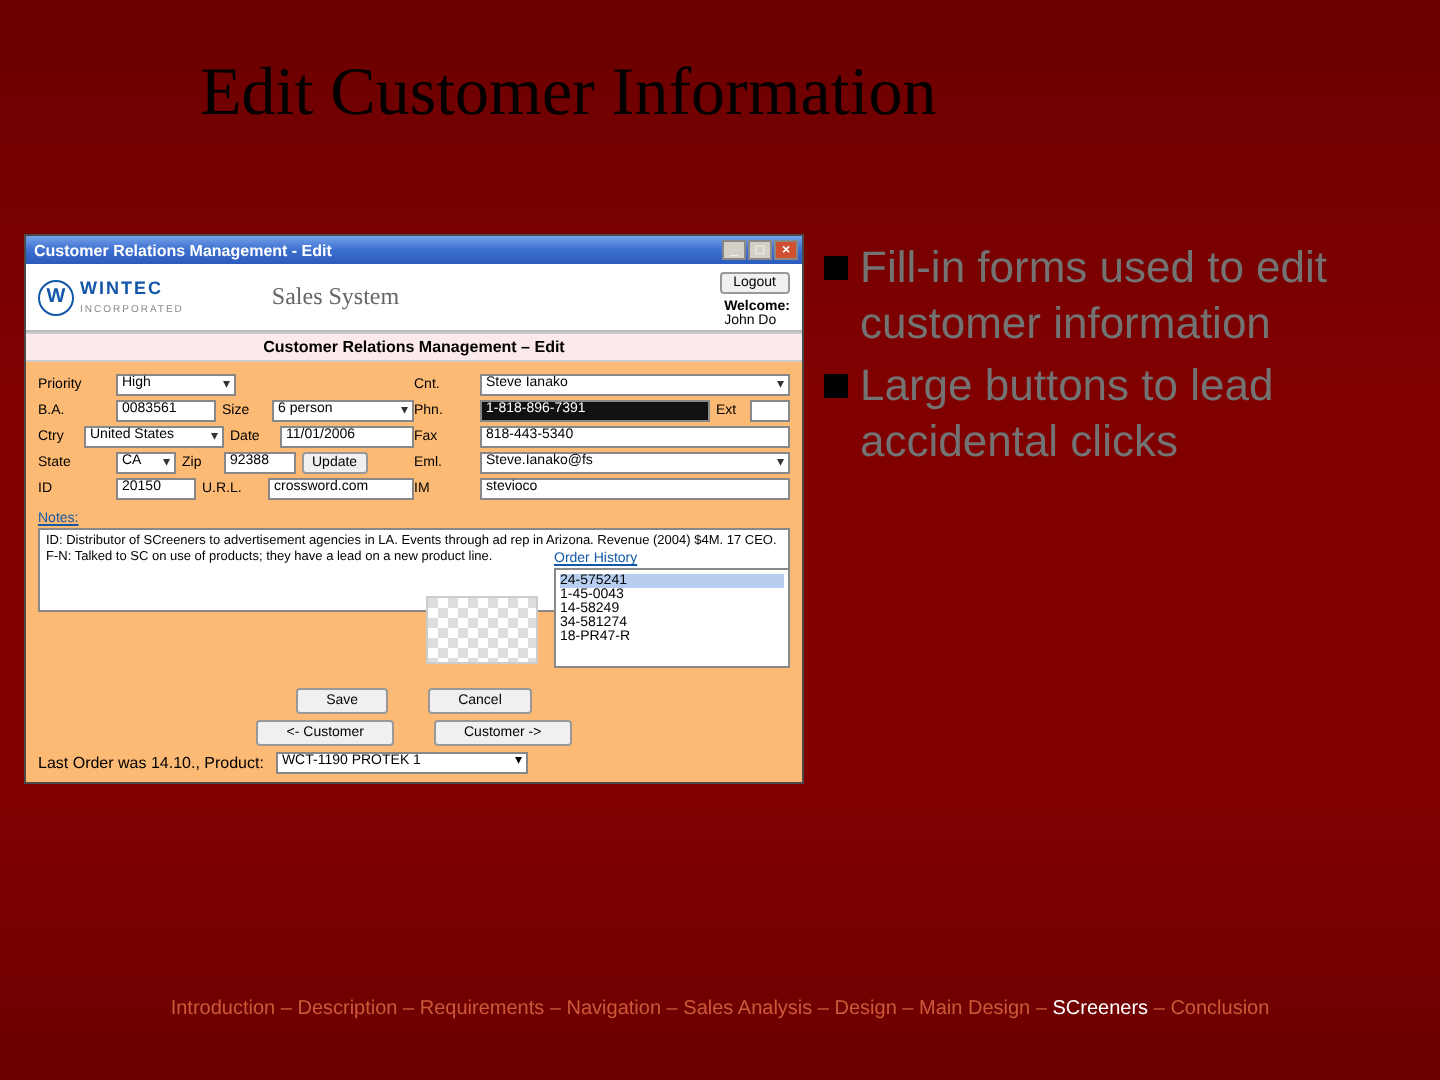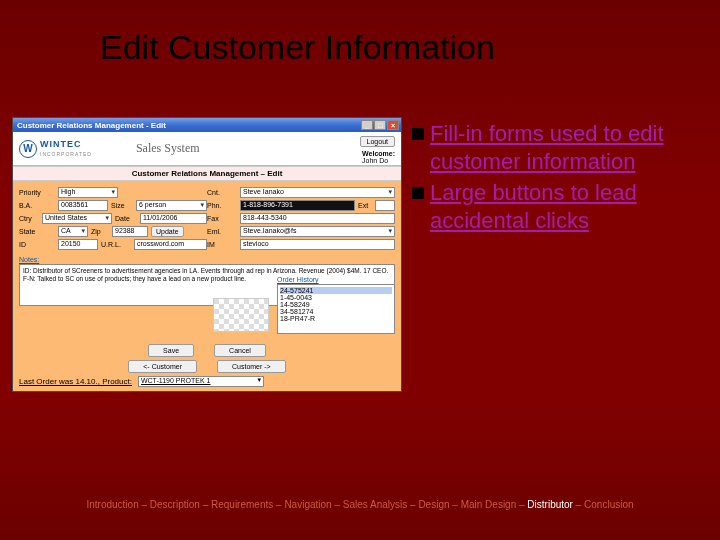--- a/index.html
+++ b/index.html
@@ -9,21 +9,21 @@
     background: linear-gradient(180deg,#6b0000 0%,#800000 35%,#800000 75%,#6b0000 100%);
     font-family: Tahoma, Verdana, sans-serif;
     overflow: hidden;
     position: relative;
   }
   .title {
     position: absolute;
     left: 100px; top: 28px;
     font-size: 34px;
     color: #000;
-    font-family: Liberation Sans, sans-serif;
+    font-family: Liberation Serif, serif;
   }
   .app {
     position: absolute;
     left: 12px; top: 117px;
     width: 390px; height: 275px;
     background: #fdba74;
     border: 1px solid #4a4a4a;
     font-size: 8px;
     color: #000;
   }
@@ -112,31 +112,30 @@
     position:absolute; left:200px; top:180px; width:56px; height:34px;
     background:
       repeating-conic-gradient(#fff 0 25%, #ddd 0 50%) 0 0/10px 10px;
     border:1px solid #ccc;
   }
   .bottom {
     position:absolute; left:0; right:0; bottom:4px; padding:0 6px;
   }
   .btnrow { display:flex; justify-content:center; gap:20px; margin:3px 0; }
   .btnrow .btn { padding:2px 14px; }
-  .footer-line { display:flex; align-items:center; gap:6px;text-decoration:underline; }
+  .footer-line { display:flex; align-items:center; gap:6px; }
   .prodfield { background:#fff; border:1px solid #888; height:11px; width:126px; padding:0 2px; font-size:7px; position:relative; }
   .prodfield::after { content:"▾"; position:absolute; right:2px; top:-1px; font-size:7px; }
 
   .bullets {
     position: absolute;
     left: 412px; top: 120px; right: 28px;
-    color: #a21caf;
+    color: #737373;
     font-size: 22px;
     line-height: 1.25;
-    text-decoration: underline;
   }
   .bullets .item { margin-bottom: 4px; display:flex; }
   .bullets .marker {
     width:12px; height:12px; background:#000; flex:0 0 12px;
     margin-right:6px; margin-top:8px;
   }
   .breadcrumb {
     position:absolute; left:0; right:0; bottom:30px;
     text-align:center; font-size:10px; color:#cc5a3a;
   }
@@ -268,14 +267,14 @@
       <span class="marker"></span>
       <span>Fill-in forms used to edit customer information</span>
     </div>
   <div class="item">
       <span class="marker"></span>
       <span>Large buttons to lead accidental clicks</span>
     </div>
 </div>
 
 <div class="breadcrumb">
-  <span>Introduction</span><span> – </span><span>Description</span><span> – </span><span>Requirements</span><span> – </span><span>Navigation</span><span> – </span><span>Sales Analysis</span><span> – </span><span>Design</span><span> – </span><span>Main Design</span><span> – </span><span class="hl">Distributor</span><span> – </span><span>Conclusion</span>
+  <span>Introduction</span><span> – </span><span>Description</span><span> – </span><span>Requirements</span><span> – </span><span>Navigation</span><span> – </span><span>Sales Analysis</span><span> – </span><span>Design</span><span> – </span><span>Main Design</span><span> – </span><span class="hl">SCreeners</span><span> – </span><span>Conclusion</span>
 </div>
 
 </body></html>

